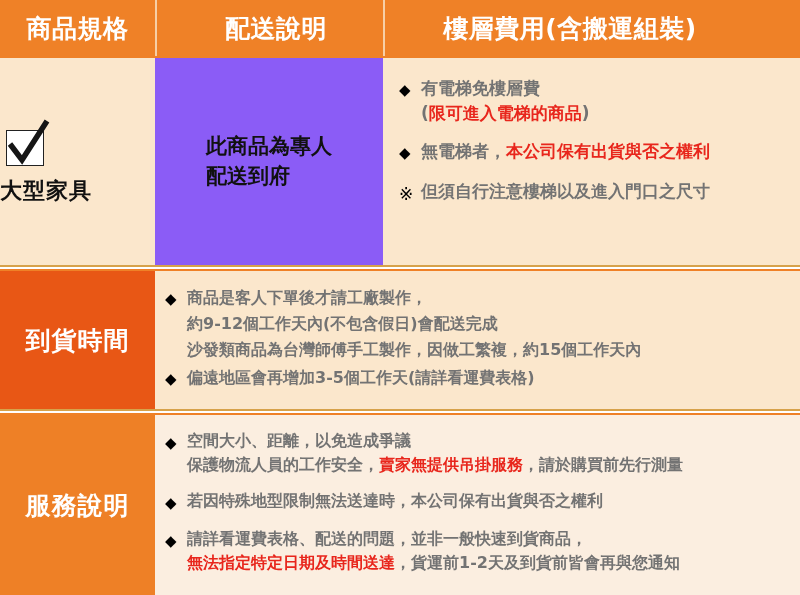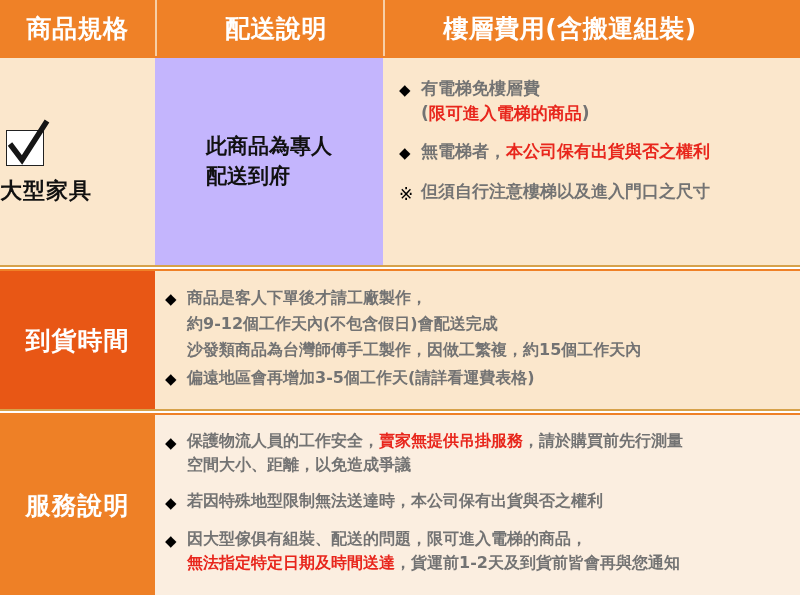--- a/index.html
+++ b/index.html
@@ -98,21 +98,21 @@
     height: 48px;
   }
   .r1-c1-label {
     font-size: 22px;
     font-weight: bold;
     color: #111111;
     letter-spacing: 1px;
   }
   .r1-c2 {
     width: 228px;
-    background: #c4b5fd;
+    background: #8b5cf6;
     display: flex;
     align-items: center;
     justify-content: center;
     box-sizing: border-box;
     padding: 0 10px;
   }
   .r1-c2-text {
     font-size: 21px;
     font-weight: bold;
     color: #111111;
@@ -322,34 +322,34 @@
 
     <div class="r3-c1">
       <span class="r3-c1-label">服務說明</span>
     </div>
 
     <div class="r3-c2 r3-list">
 
       <div class="bullet-item">
         <span class="bullet-mark">◆</span>
         <span class="bullet-body">
+          <span class="sub-line blk">空間大小、距離，以免造成爭議</span>
           <span class="sub-line"><span class="blk">保護物流人員的工作安全，</span><span class="red">賣家無提供吊掛服務</span><span class="blk">，請於購買前先行測量</span></span>
-          <span class="sub-line blk">空間大小、距離，以免造成爭議</span>
         </span>
       </div>
 
       <div class="bullet-item">
         <span class="bullet-mark">◆</span>
         <span class="bullet-body blk">若因特殊地型限制無法送達時，本公司保有出貨與否之權利</span>
       </div>
 
       <div class="bullet-item">
         <span class="bullet-mark">◆</span>
         <span class="bullet-body">
-          <span class="sub-line blk">因大型傢俱有組裝、配送的問題，限可進入電梯的商品，</span>
+          <span class="sub-line blk">請詳看運費表格、配送的問題，並非一般快速到貨商品，</span>
           <span class="sub-line"><span class="red">無法指定特定日期及時間送達</span><span class="blk">，貨運前1-2天及到貨前皆會再與您通知</span></span>
         </span>
       </div>
 
     </div>
   </div>
 
 </div>
 
 </body></html>

